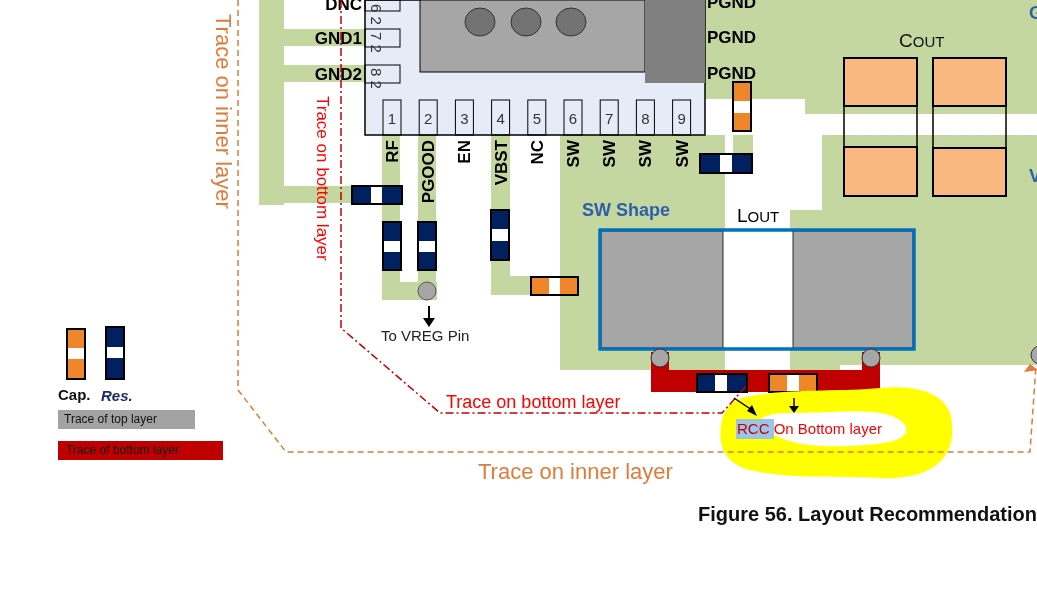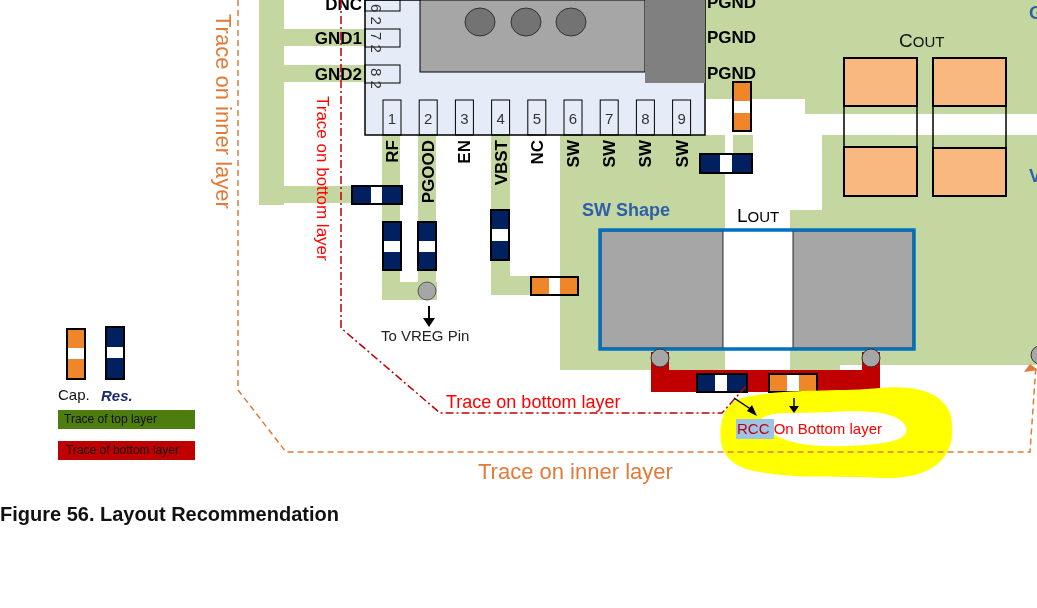--- a/index.html
+++ b/index.html
@@ -1,24 +1,24 @@
 <!DOCTYPE html>
 <html><head>
 <meta charset="utf-8">
 <style>
   html, body { margin: 0; padding: 0; background: #ffffff; }
   body { width: 1037px; height: 608px; position: relative; overflow: hidden; font-family: "Liberation Sans", sans-serif; }
   #diagram { position: absolute; left: 0; top: 0; }
   .lbl { font-family: "Liberation Sans", sans-serif; }
   .pinlabel { font-weight: bold; font-size: 17px; fill: #000; }
   .pinnum { font-size: 15px; fill: #333; }
-  .caption { position: absolute; left: 0; width: 1037px; top: 503px; text-align: left; font-family: "Liberation Sans", sans-serif; font-weight: bold; font-size: 20px; color: #111; }
-  .legend-top { position: absolute; left: 58px; top: 410px; width: 137px; height: 19px; background: #4d7c0f; font-size: 12px; color: #111; line-height: 19px; padding-left: 6px; box-sizing: border-box; }
-  .legend-bot { position: absolute; left: 58px; top: 441px; width: 137px; height: 19px; background: #c00000; font-size: 12px; color: #111; line-height: 19px; padding-left: 8px; box-sizing: border-box; }
-  .legend-cap { position: absolute; left: 58px; top: 386px; font-size: 15px; font-weight: normal; color: #111; }
+  .caption { position: absolute; left: 0; width: 1037px; top: 503px; text-align: right; font-family: "Liberation Sans", sans-serif; font-weight: bold; font-size: 20px; color: #111; }
+  .legend-top { position: absolute; left: 58px; top: 410px; width: 137px; height: 19px; background: #a3a3a3; font-size: 12px; color: #111; line-height: 19px; padding-left: 6px; box-sizing: border-box; }
+  .legend-bot { position: absolute; left: 58px; top: 441px; width: 165px; height: 19px; background: #c00000; font-size: 12px; color: #111; line-height: 19px; padding-left: 8px; box-sizing: border-box; }
+  .legend-cap { position: absolute; left: 58px; top: 386px; font-size: 15px; font-weight: bold; color: #111; }
   .legend-res { position: absolute; left: 101px; top: 387px; font-size: 15px; font-weight: bold; color: #1a2a6c; font-style: italic; }
 </style>
 </head>
 <body>
 
 <svg id="diagram" width="1037" height="608" viewBox="0 0 1037 608" xmlns="http://www.w3.org/2000/svg">
 
   <g fill="#c4d7a0">
 
     <rect x="259" y="0" width="25" height="205"></rect>

